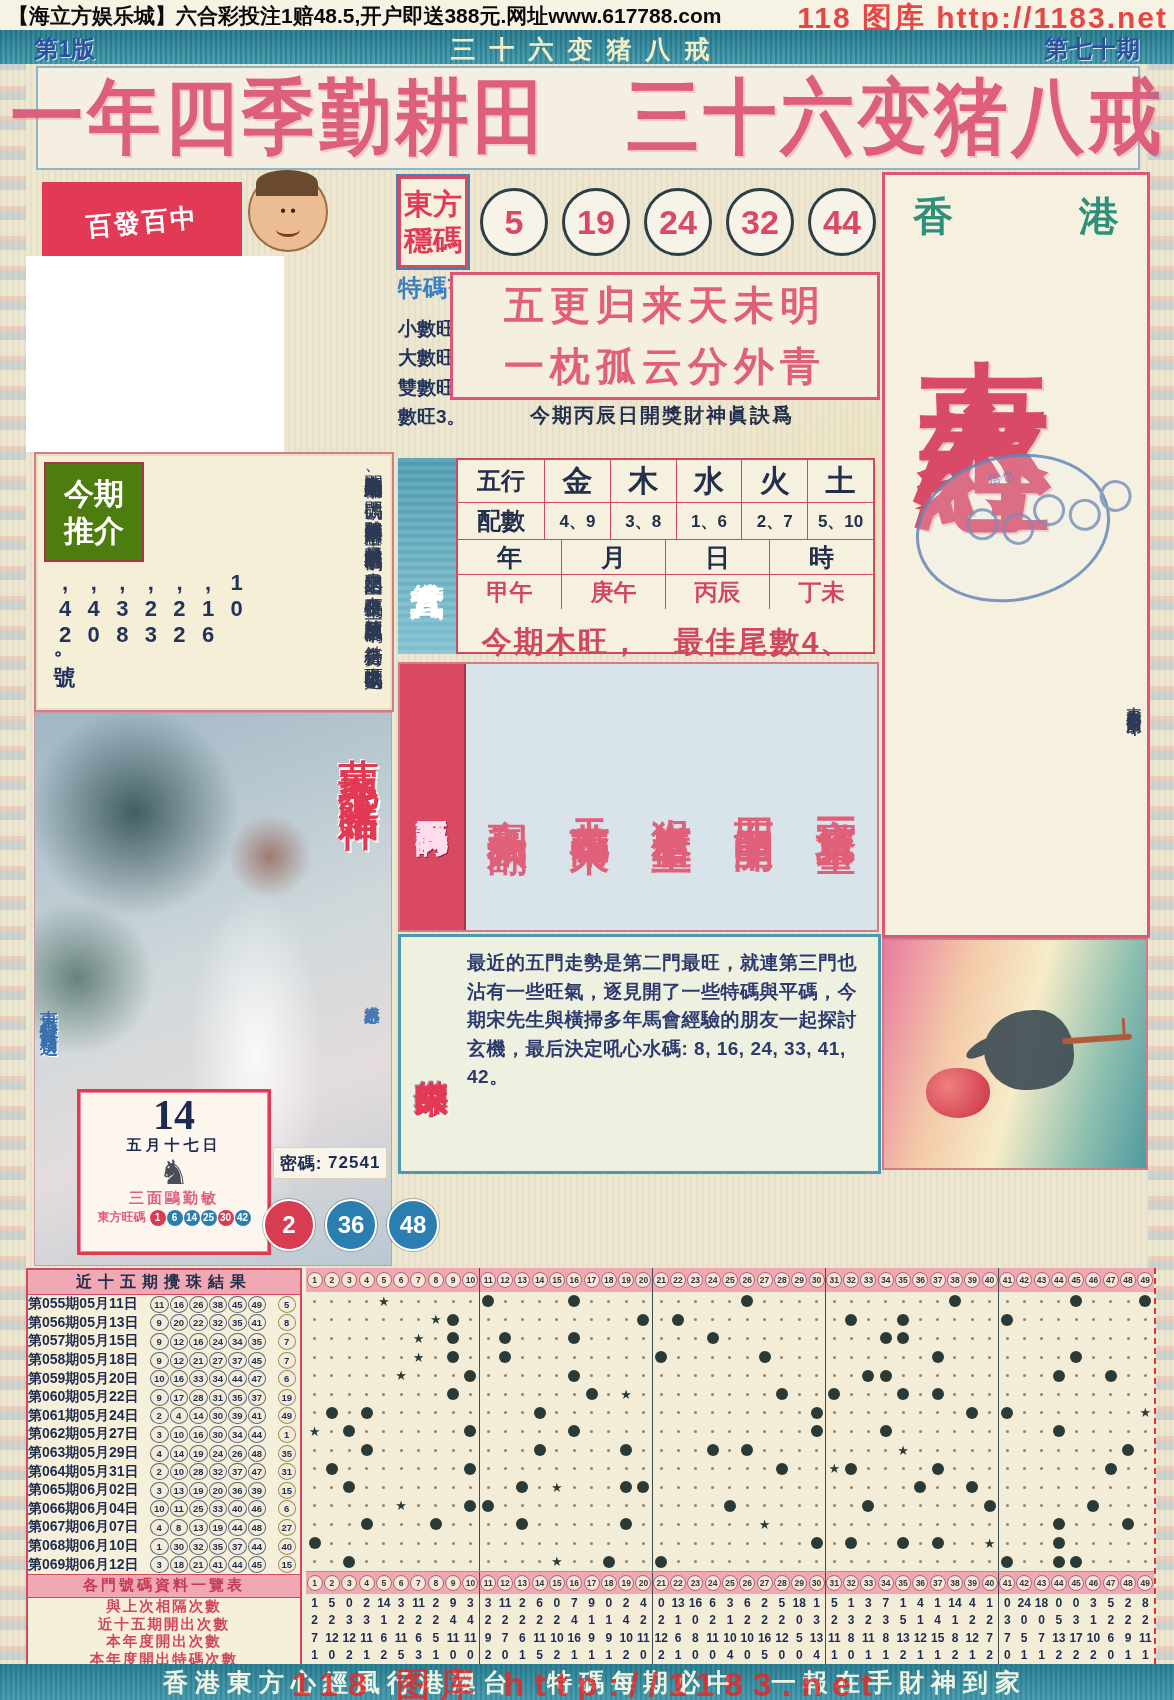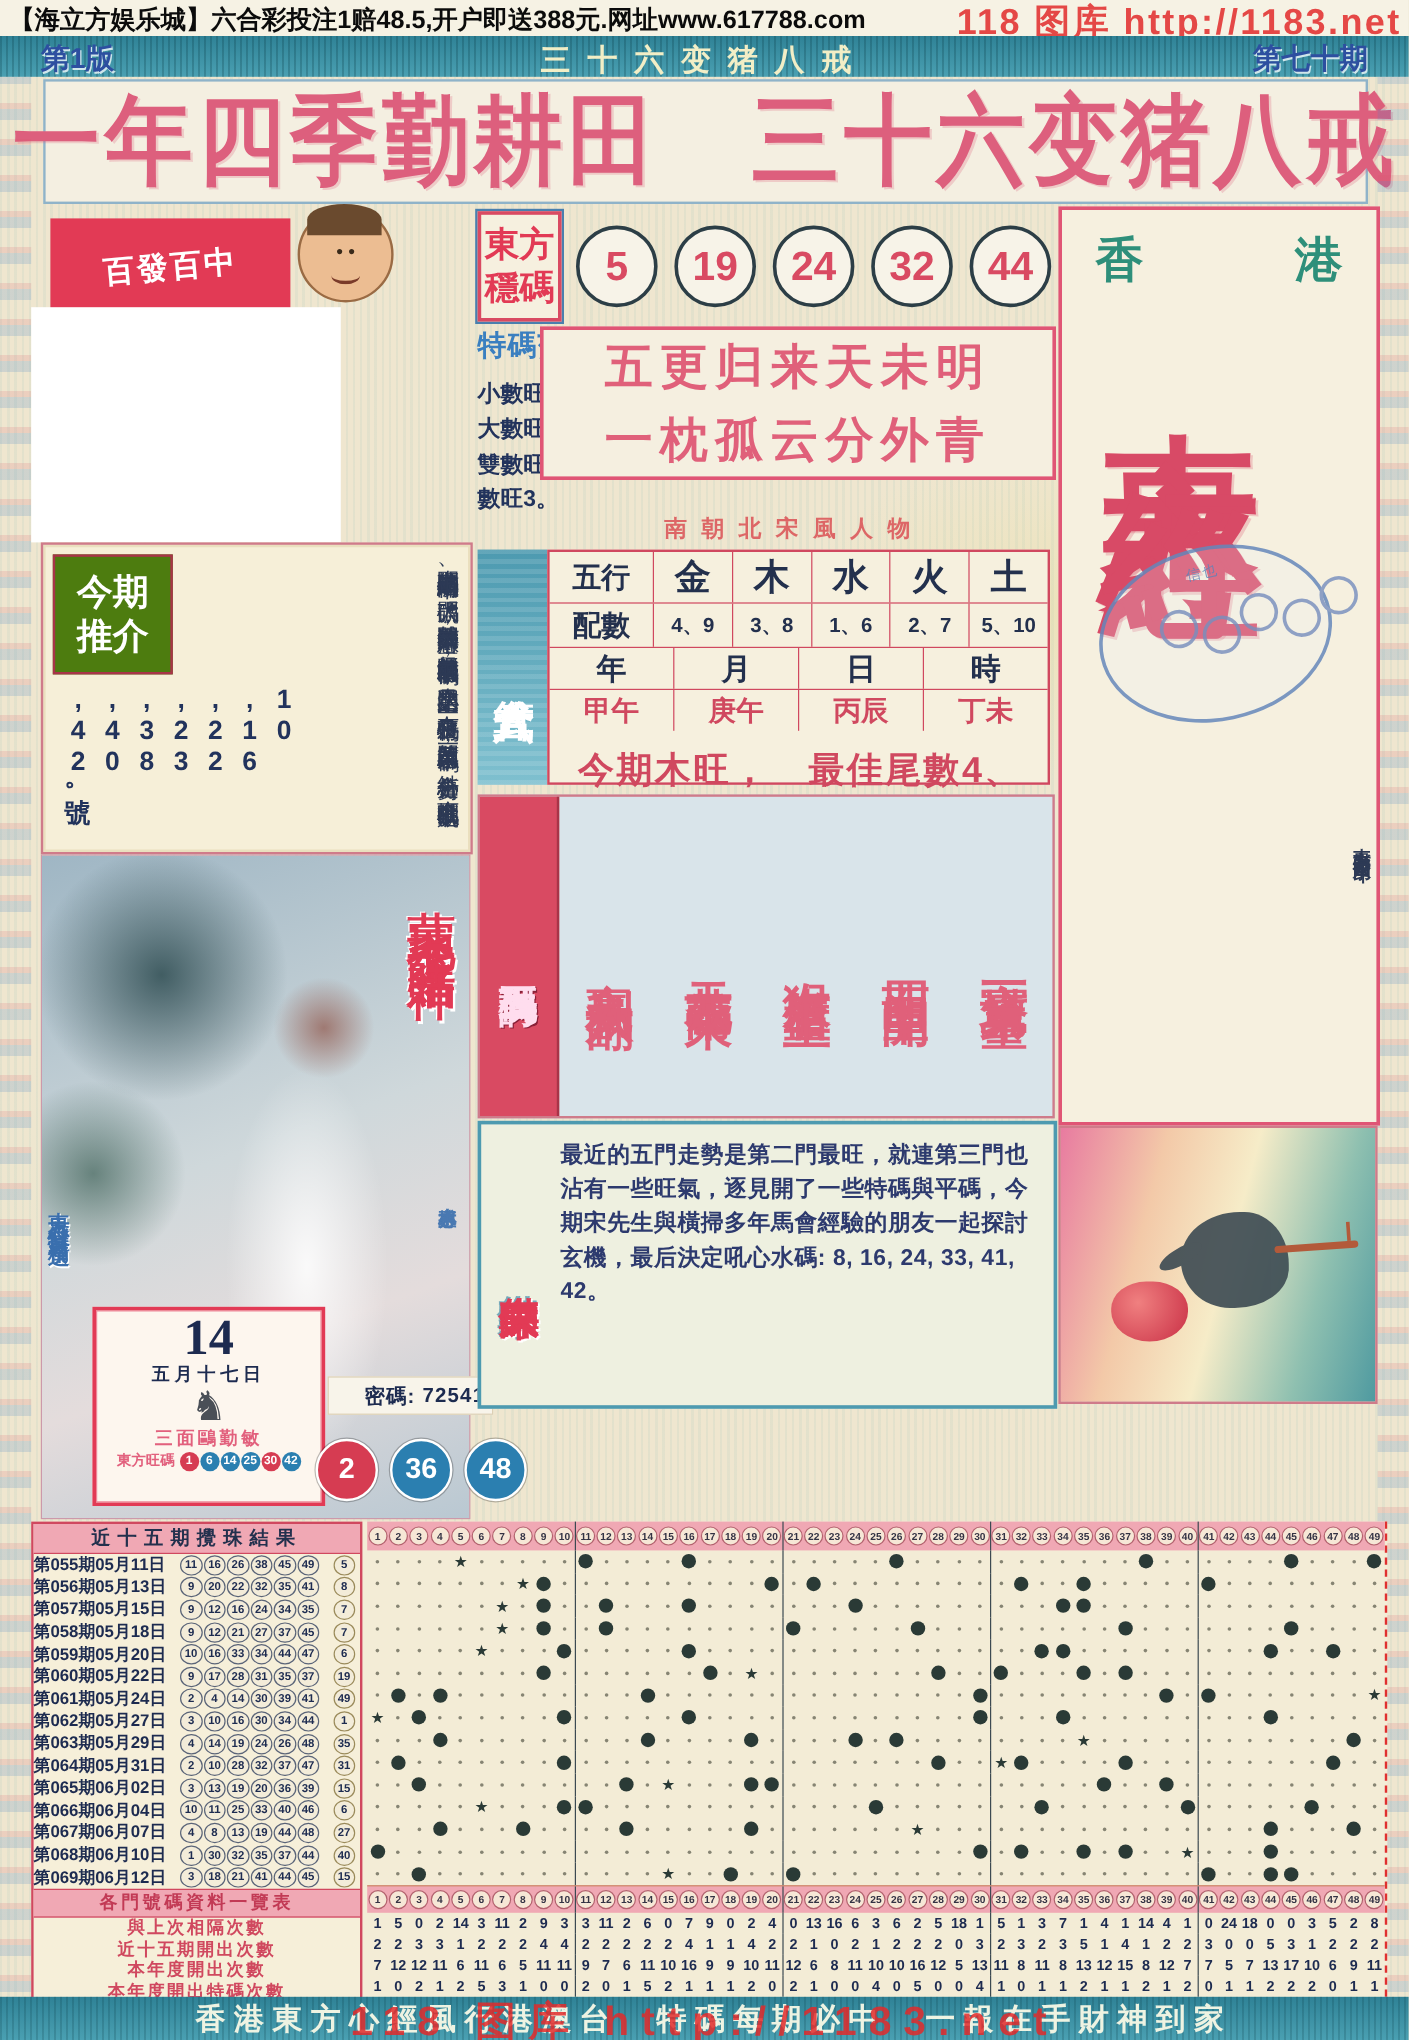--- a/index.html
+++ b/index.html
@@ -75,21 +75,21 @@
   .cal-day{font-family:"Liberation Serif","DejaVu Serif",serif;font-size:42px;font-weight:bold;color:#1d2b50;line-height:1.0;margin-top:2px;}
   .cal-date{font-size:15px;font-weight:bold;color:#1d2b50;letter-spacing:4px;}
   .cal-horse{font-size:34px;color:#4a4f57;line-height:1.0;}
   .cal-cap{font-size:15px;font-weight:bold;color:#e2607d;letter-spacing:3px;}
   .cal-row{display:flex;align-items:center;justify-content:center;gap:2px;margin-top:1px;}
   .cal-row .lab{font-size:12px;font-weight:bold;color:#e2607d;margin-right:2px;}
   .mini-ball{width:16px;height:16px;border-radius:50%;color:#fff;font-size:10px;font-weight:bold;
     display:flex;align-items:center;justify-content:center;}
   .mini-ball.red{background:#d63c52;} .mini-ball.blue{background:#2b7fb0;}
   .password{position:absolute;left:238px;bottom:86px;width:112px;height:30px;background:#f8f4ea;border:1px solid #ddd0b5;
-    font-size:17px;font-weight:bold;color:#1d2b50;display:flex;align-items:center;justify-content:center;letter-spacing:1px;padding-left:24px;}
+    font-size:17px;font-weight:bold;color:#1d2b50;display:flex;align-items:center;justify-content:center;letter-spacing:1px;}
   .balls{position:absolute;left:228px;bottom:14px;display:flex;gap:10px;}
   .ball{width:48px;height:48px;border-radius:50%;color:#fff;font-size:24px;font-weight:bold;
     display:flex;align-items:center;justify-content:center;border:2px solid #fff;box-shadow:0 0 0 1px rgba(0,0,0,.25);}
   .ball.red{background:#d63c52;} .ball.blue{background:#2b7fb0;}
 
   
   .wenma{position:absolute;left:398px;top:176px;width:478px;height:92px;display:flex;align-items:center;gap:12px;z-index:2;}
   .wenma-label{width:104px;height:86px;background:#f6f0df;border:3px solid #d94a62;box-shadow:0 0 0 2px #4a7fae;
     display:flex;align-items:center;justify-content:center;text-align:center;
     font-size:29px;font-weight:900;color:#e23a55;line-height:1.25;}
@@ -281,21 +281,21 @@
         <div>大數旺40—47</div>
         <div>雙數旺8，單</div>
         <div>數旺3。</div>
       </div>
   </div>
 
   <div class="poembox">
     <div>五更归来天未明</div>
     <div>一枕孤云分外青</div>
   </div>
-  <div class="poemnote2">南朝北宋風人物</div>
+  <div class="poemnote1">今期丙辰日開獎財神眞訣爲</div>
 
   <div class="liuhe">
     <div class="liuhe-strip">
       <span class="vtext">六合算式</span>
     </div>
     <div class="liuhe-table">
       <div class="lr r1" id="row-wuxing">
           <div class="lc h">五行</div>
           <div class="lc">金</div>
           <div class="lc">木</div>

